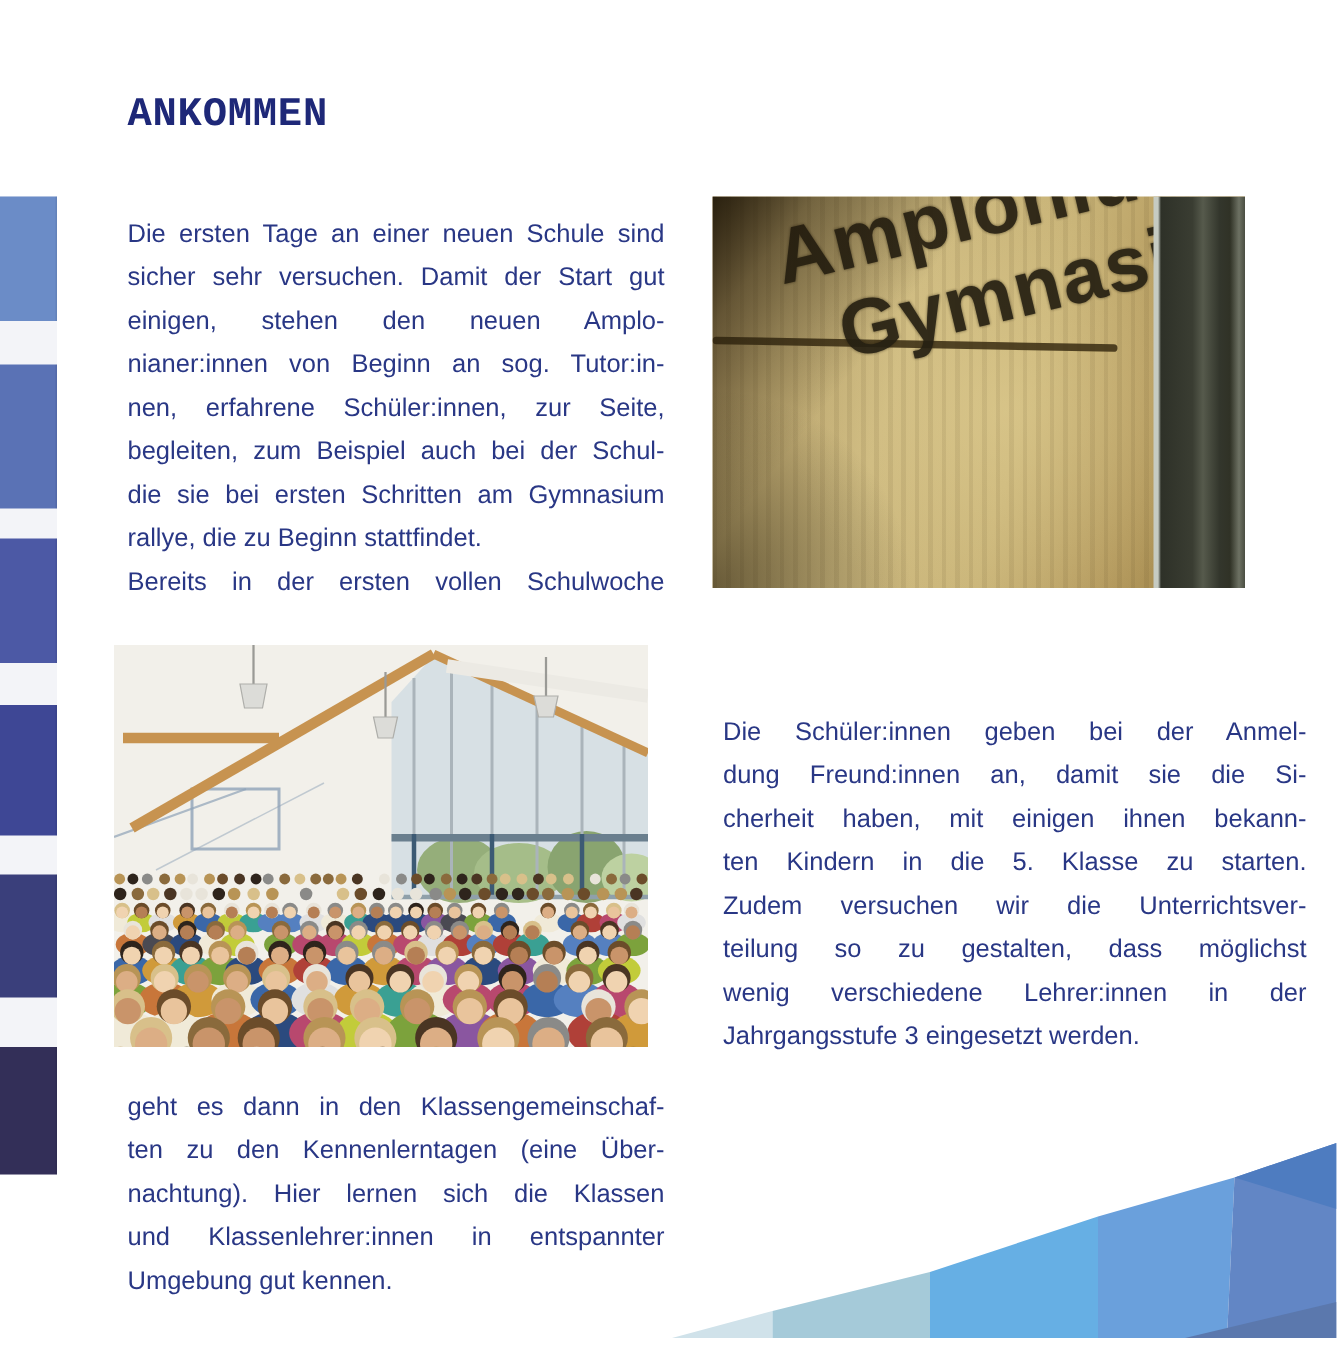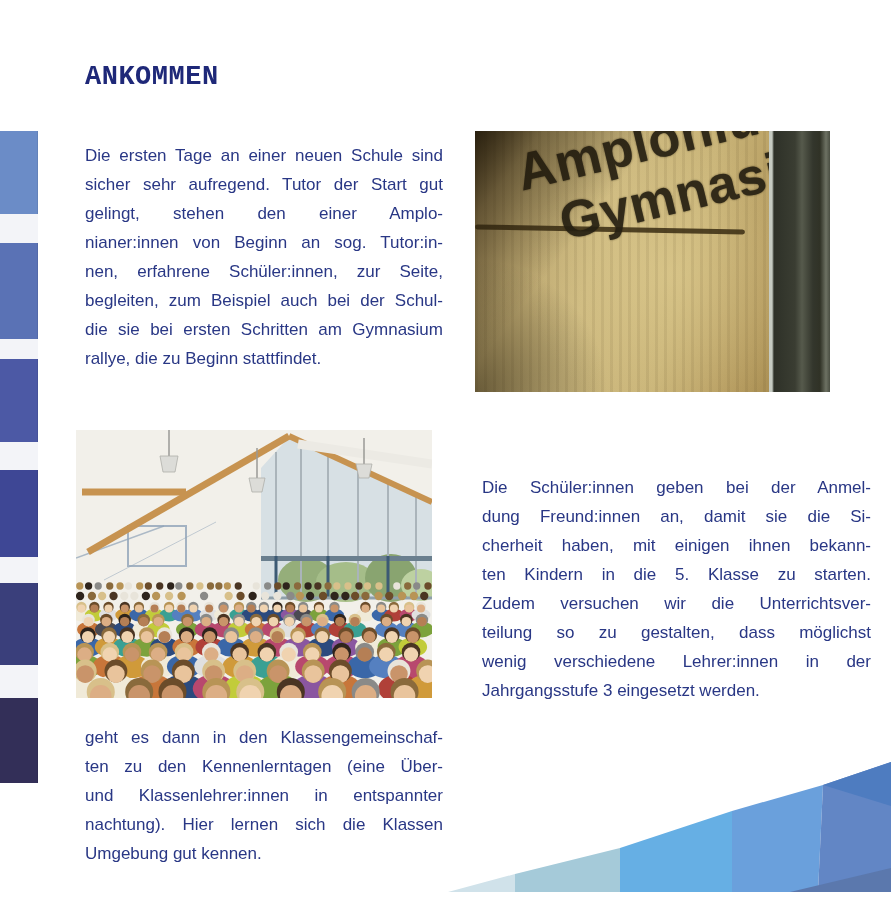--- a/index.html
+++ b/index.html
@@ -71,27 +71,28 @@
     <div class="sb" style="background: rgb(76, 89, 165);"></div>
     <div class="sb" style="background: rgb(62, 71, 149);"></div>
     <div class="sb" style="background: rgb(58, 63, 123);"></div>
     <div class="sb" style="background: rgb(51, 47, 88);"></div>
   </div>
 
   <h1 class="title">ANKOMMEN</h1>
 
   <div class="para p-left-top">
       <div class="line">Die ersten Tage an einer neuen Schule sind</div>
-      <div class="line">sicher sehr aufregend. Tutor der Start gut</div>
-      <div class="line">gelingt, stehen den einer Amplo-</div>
+      <div class="line">sicher sehr versuchen. Damit der Start gut</div>
+      <div class="line">einigen, stehen den neuen Amplo-</div>
       <div class="line">nianer:innen von Beginn an sog. Tutor:in-</div>
       <div class="line">nen, erfahrene Schüler:innen, zur Seite,</div>
       <div class="line">begleiten, zum Beispiel auch bei der Schul-</div>
       <div class="line">die sie bei ersten Schritten am Gymnasium</div>
       <div class="line flush">rallye, die zu Beginn stattfindet.</div>
+      <div class="line">Bereits in der ersten vollen Schulwoche</div>
     </div>
 
   <div class="photo1">
     <div class="p1-streaks"></div>
     <div class="p1-seam"></div>
     <div class="p1-stencil">
       <span class="l1">Amplonius-</span>
       <span class="l2">Gymnasium</span>
     </div>
     <div class="p1-shade"></div>
@@ -520,22 +521,22 @@
       <div class="line">ten Kindern in die 5. Klasse zu starten.</div>
       <div class="line">Zudem versuchen wir die Unterrichtsver-</div>
       <div class="line">teilung so zu gestalten, dass möglichst</div>
       <div class="line">wenig verschiedene Lehrer:innen in der</div>
       <div class="line flush">Jahrgangsstufe 3 eingesetzt werden.</div>
     </div>
 
   <div class="para p-left-bottom">
       <div class="line">geht es dann in den Klassengemeinschaf-</div>
       <div class="line">ten zu den Kennenlerntagen (eine Über-</div>
+      <div class="line">nachtung). Hier lernen sich die Klassen</div>
       <div class="line">und Klassenlehrer:innen in entspannter</div>
-      <div class="line">nachtung). Hier lernen sich die Klassen</div>
       <div class="line flush">Umgebung gut kennen.</div>
     </div>
 
   <svg class="fan" width="451" height="169" viewBox="0 0 451 169">
     <polygon points="8,152 75,152 75,134" fill="#d0e2ea"></polygon>
     <polygon points="75,152 75,134 180,108 180,152" fill="#a5cad9"></polygon>
     <polygon points="180,152 180,108 292,71 292,152" fill="#66afe4"></polygon>
     <polygon points="292,152 292,71 383,45 378,152" fill="#6aa0dc"></polygon>
     <polygon points="378,152 383,45 451,22 451,152" fill="#6286c5"></polygon>
     <polygon points="383,45 451,22 451,66" fill="#4e7cc0"></polygon>

